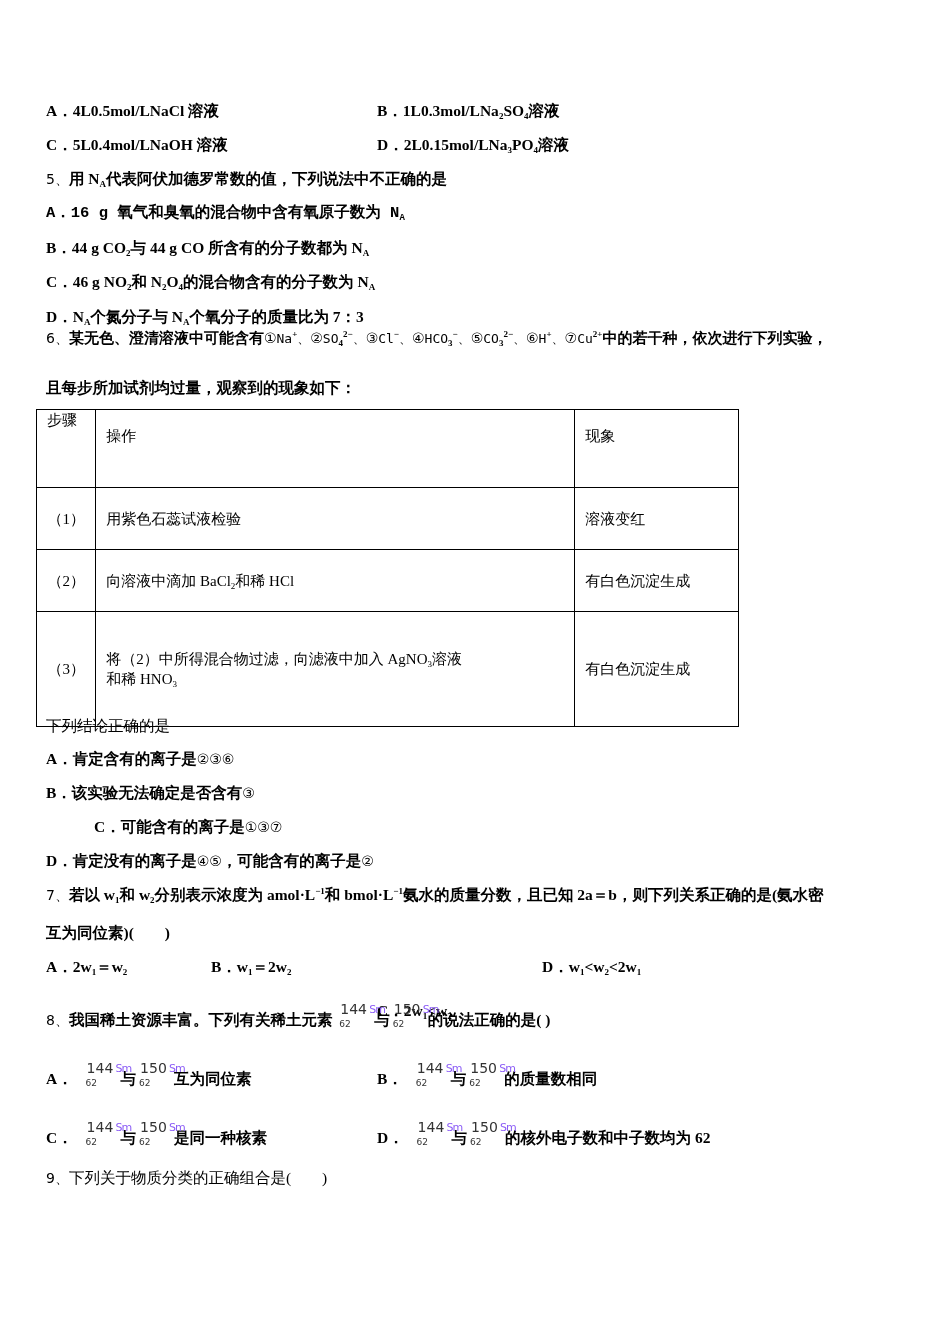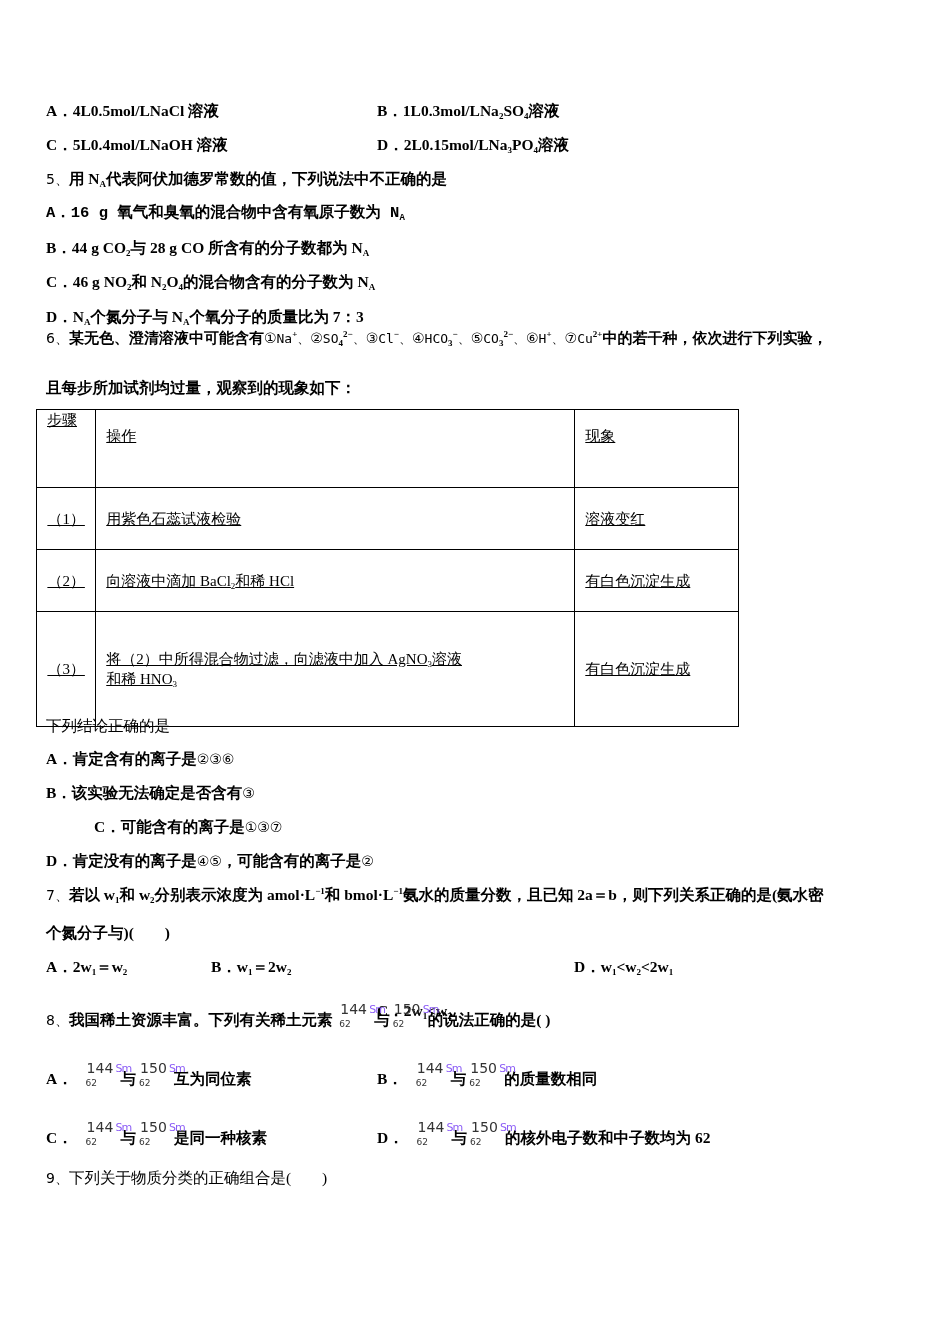--- a/index.html
+++ b/index.html
@@ -19,21 +19,21 @@
   .circ { font-family: "DejaVu Sans", sans-serif; font-weight: normal; font-size: 14px; }
   .mono { font-family: "DejaVu Sans Mono", monospace; font-weight: normal; font-size: 13px; }
 
   table.steps {
     position: absolute; left: 36px; top: 409px;
     border-collapse: collapse; width: 703px;
     font-size: 15px;
   }
   table.steps td {
     border: 1.3px solid #000; vertical-align: middle;
-    padding: 0 10px; line-height: 20px; text-decoration: underline;
+    padding: 0 10px; line-height: 20px;
   }
   table.steps td.c1 { width: 42px; text-align: center; padding: 0 6px; }
   table.steps td.c2 { width: 456px; }
   table.steps td.c3 { width: 142px; }
   tr.r0 td { height: 61px; vertical-align: top; padding-top: 16px; }
   tr.r1 td { height: 61px; }
   tr.r2 td { height: 61px; }
   tr.r3 td { height: 114px; }
   .op3 { line-height: 34px; }
 
@@ -58,21 +58,21 @@
   <span>D．</span><span>2L0.15mol/LNa</span><sub>3</sub><span>PO</span><sub>4</sub><span>溶液</span>
 </div>
 
 <div class="line b" style="top:169px;">
   <span class="qnum">5、</span><span>用 N</span><sub>A</sub><span>代表阿伏加德罗常数的值，下列说法中不正确的是</span>
 </div>
 <div class="line b" style="top:203px;font-family:Liberation Mono, monospace;">
   <span>A．</span><span>16 g 氧气和臭氧的混合物中含有氧原子数为 N</span><sub>A</sub>
 </div>
 <div class="line b" style="top:238px;">
-  <span>B．</span><span>44 g CO</span><sub>2</sub><span>与 28 g CO 所含有的分子数都为 N</span><sub>A</sub>
+  <span>B．</span><span>44 g CO</span><sub>2</sub><span>与 44 g CO 所含有的分子数都为 N</span><sub>A</sub>
 </div>
 <div class="line b" style="top:272px;">
   <span>C．</span><span>46 g NO</span><sub>2</sub><span>和 N</span><sub>2</sub><span>O</span><sub>4</sub><span>的混合物含有的分子数为 N</span><sub>A</sub>
 </div>
 <div class="line b" style="top:307px;">
   <span>D．</span><span>N</span><sub>A</sub><span>个氮分子与 N</span><sub>A</sub><span>个氧分子的质量比为 7：3</span>
 </div>
 
 <div class="line b" style="top:328px; font-size:15px;">
   <span class="qnum">6、</span><span>某无色、澄清溶液中可能含有</span><span class="circ">①</span><span class="mono">Na</span><sup>+</sup><span class="mono">、</span><span class="circ">②</span><span class="mono">SO</span><sub>4</sub><sup>2−</sup><span class="mono">、</span><span class="circ">③</span><span class="mono">Cl</span><sup>−</sup><span class="mono">、</span><span class="circ">④</span><span class="mono">HCO</span><sub>3</sub><sup>−</sup><span class="mono">、</span><span class="circ">⑤</span><span class="mono">CO</span><sub>3</sub><sup>2−</sup><span class="mono">、</span><span class="circ">⑥</span><span class="mono">H</span><sup>+</sup><span class="mono">、</span><span class="circ">⑦</span><span class="mono">Cu</span><sup>2+</sup><span>中的若干种，依次进行下列实验，</span>
@@ -117,31 +117,31 @@
 <div class="line b" style="top:817px;margin-left:48px;">
   <span>C．</span><span>可能含有的离子是</span><span class="circ">①③⑦</span>
 </div>
 <div class="line b" style="top:851px;">
   <span>D．</span><span>肯定没有的离子是</span><span class="circ">④⑤</span><span>，可能含有的离子是</span><span class="circ">②</span>
 </div>
 
 <div class="line b" style="top:885px;">
   <span class="qnum">7、</span><span>若以 w</span><sub>1</sub><span>和 w</span><sub>2</sub><span>分别表示浓度为 amol·L</span><sup>−1</sup><span>和 bmol·L</span><sup>−1</sup><span>氨水的质量分数，且已知 2a＝b，则下列关系正确的是(氨水密</span>
 </div>
-<div class="line b" style="top:923px;">个氮分子与)(　　)</div>
+<div class="line b" style="top:923px;">互为同位素)(　　)</div>
 <div class="line b" style="top:957px;">
   <span>A．</span><span>2w</span><sub>1</sub><span>＝w</span><sub>2</sub>
 </div>
 <div class="col2 b" style="left:211px; top:957px;">
   <span>B．</span><span>w</span><sub>1</sub><span>＝2w</span><sub>2</sub>
 </div>
 <div class="col2 b" style="left:377px; top:1001px;">
   <span>C．</span><span>2w</span><sub>1</sub><span>&lt;w</span><sub>2</sub>
 </div>
-<div class="col2 b" style="left:542px; top:957px;margin-left:32px;">
+<div class="col2 b" style="left:542px; top:957px;">
   <span>D．</span><span>w</span><sub>1</sub><span>&lt;w</span><sub>2</sub><span>&lt;2w</span><sub>1</sub>
 </div>
 
 <div class="line b" style="top:1003px;">
   <span class="qnum">8、</span><span>我国稀土资源丰富。下列有关稀土元素</span>
   <span class="iso"><span class="mass">144</span><span class="z">62</span><span class="sym">Sm</span></span><span>与</span><span class="iso"><span class="mass">150</span><span class="z">62</span><span class="sym">Sm</span></span><span>的说法正确的是(   )</span>
 </div>
 
 <div class="line b" style="top:1062px;">
   <span class="opt-lbl">A．</span>

